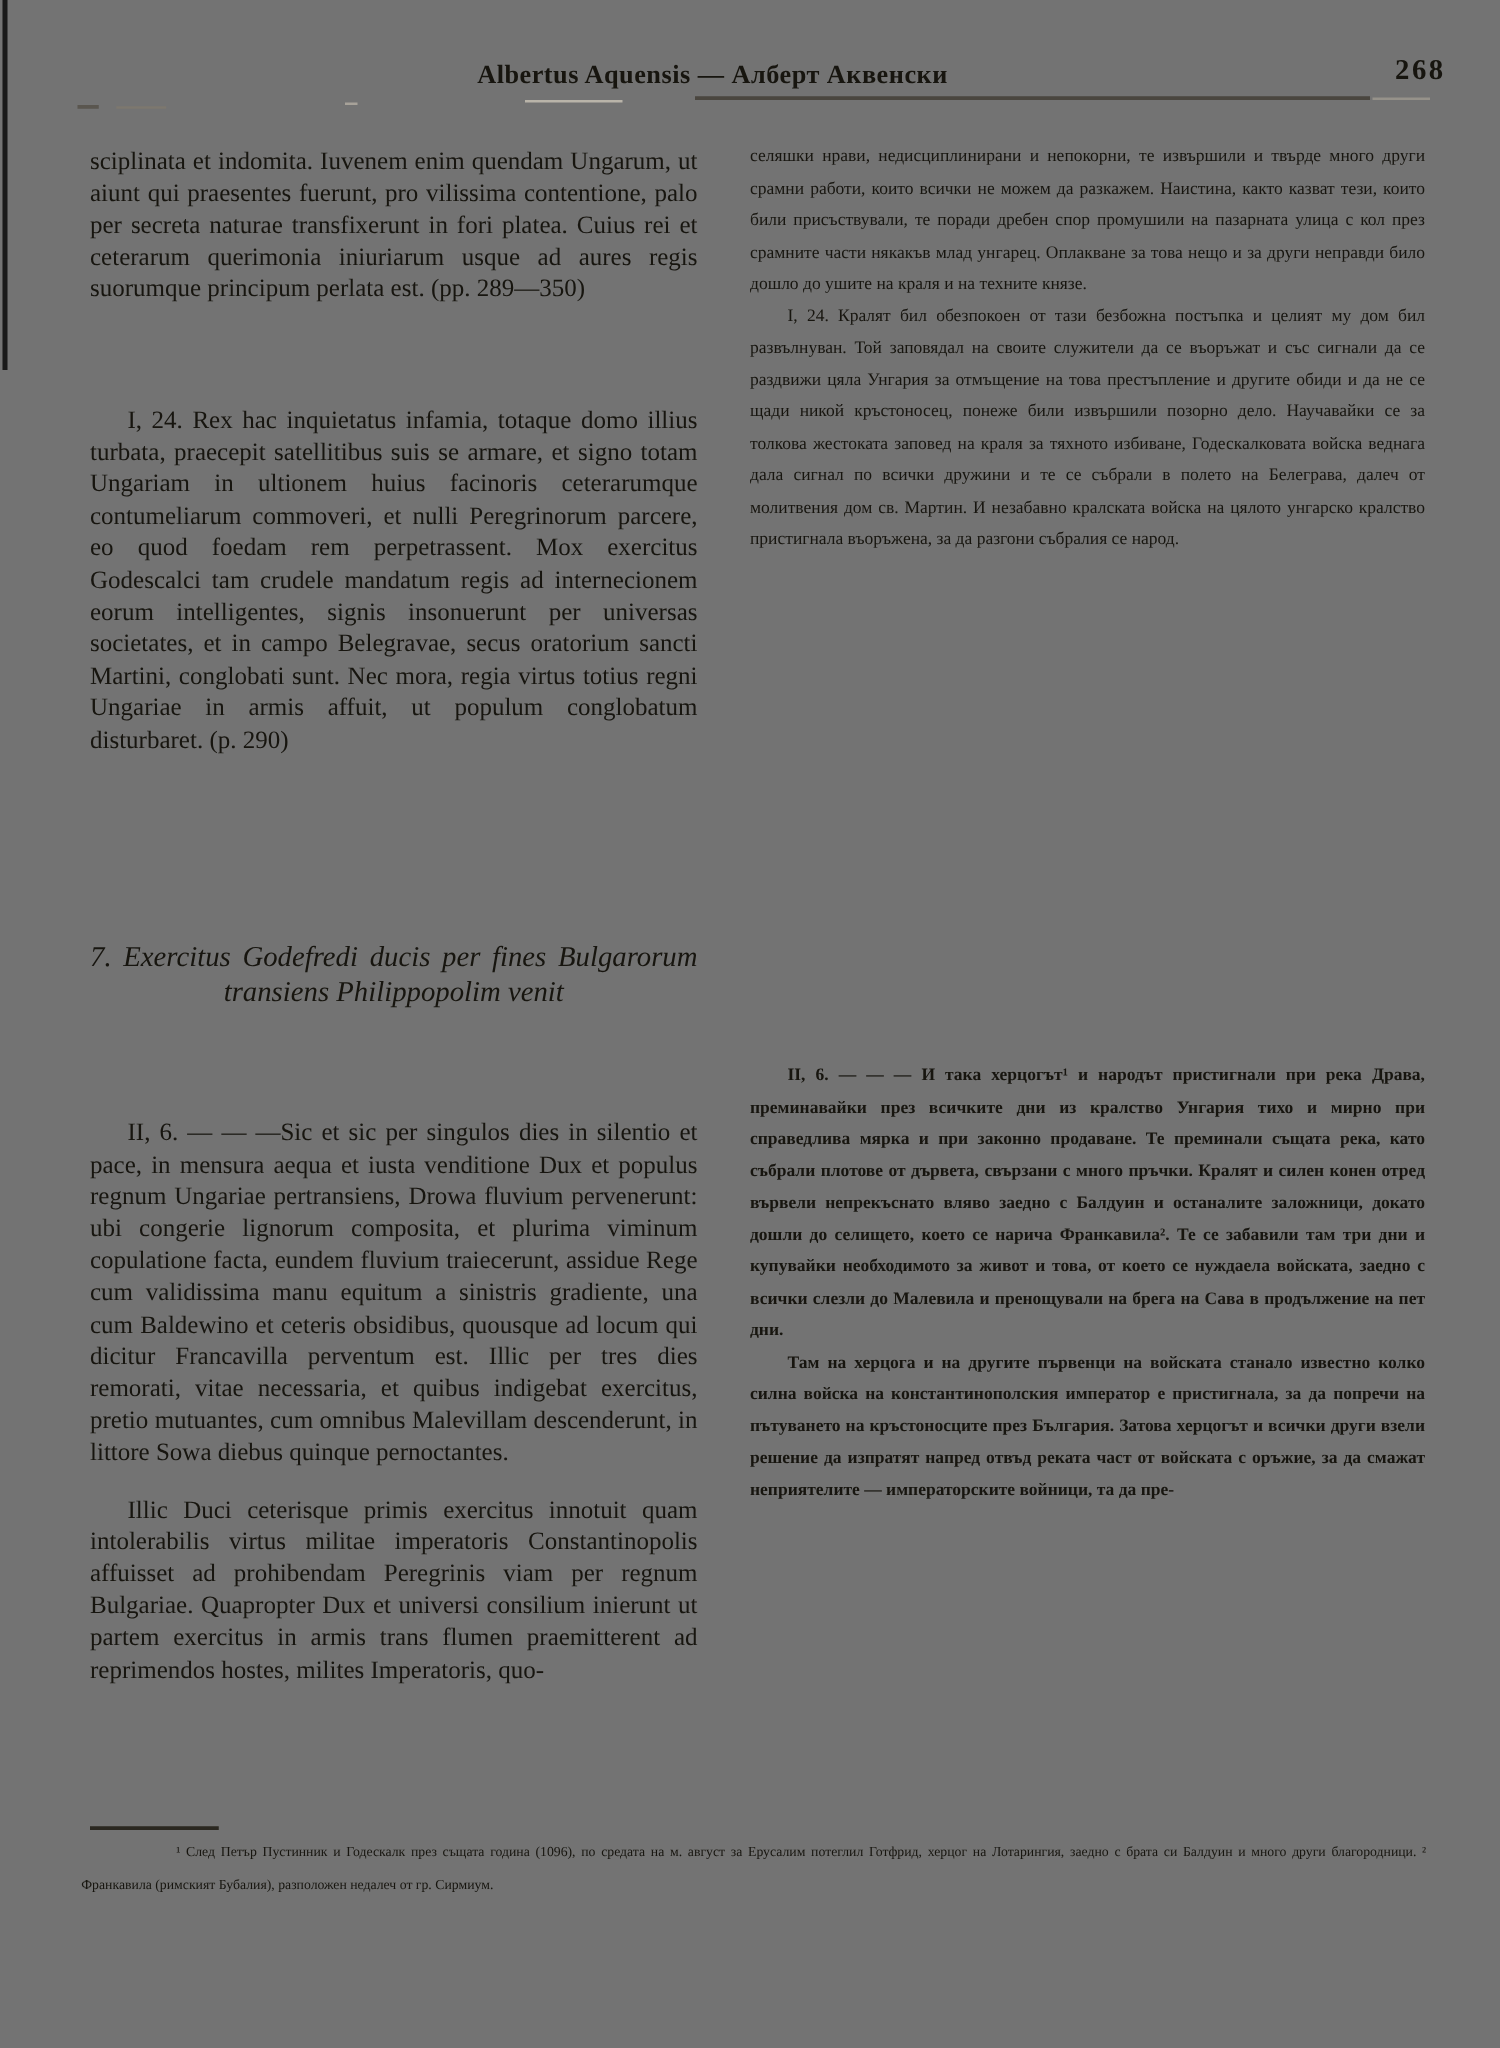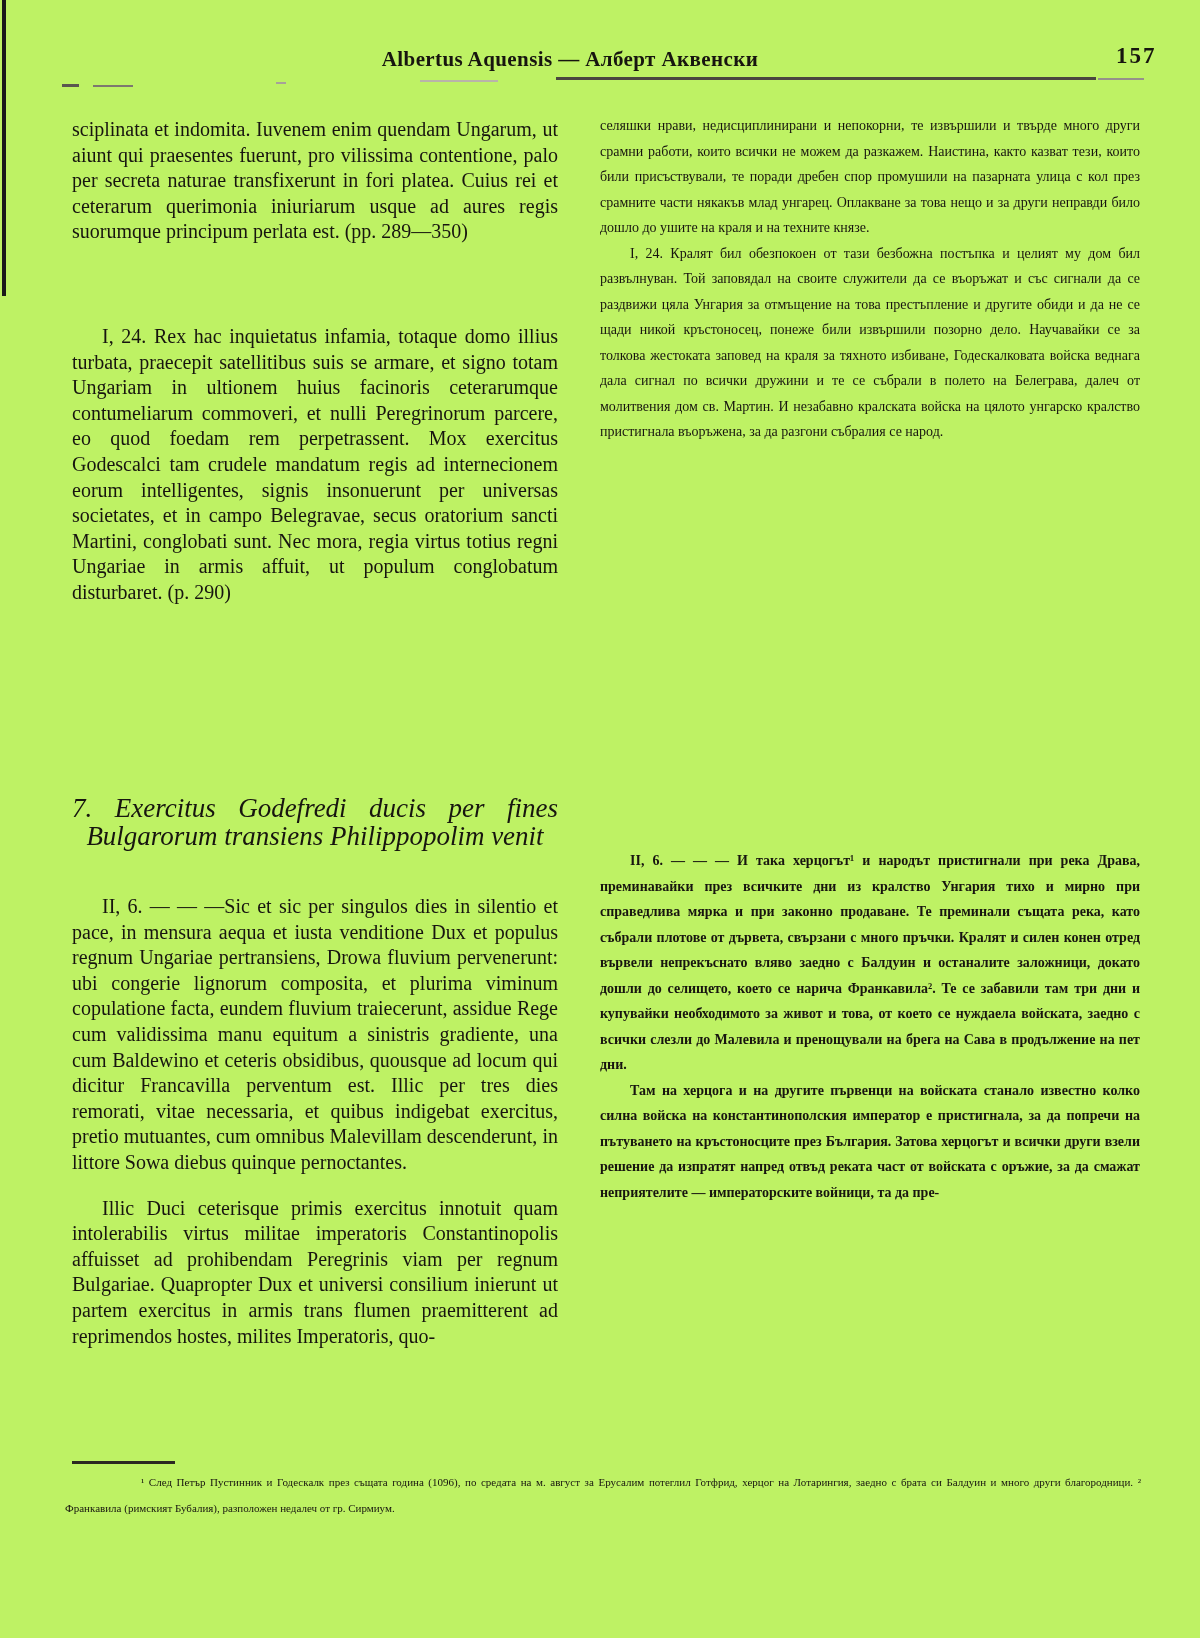--- a/index.html
+++ b/index.html
@@ -1,20 +1,20 @@
 <!DOCTYPE html>
 <html><head>
 <meta charset="utf-8">
 <style>
   html,body { margin:0; padding:0; background:#e9e7e1; }
   .page {
     position:relative;
     width:1200px; height:1638px;
     margin:0 auto;
-    background:#bef264;
+    background:#737373;
     font-family:"Liberation Serif", serif;
     color:#17150f;
     overflow:hidden;
   }
   
   .header-title {
     position:absolute; top:47px; left:0; width:1140px;
     text-align:center; font-size:21px; font-weight:bold; letter-spacing:0.4px;
   }
   .page-number {
@@ -33,22 +33,22 @@
   
   .col { position:absolute; text-align:justify; }
   .col p { margin:0; }
   .left-col  { left:72px;  width:486px; font-size:20px;   line-height:25.6px; }
   .right-col { left:600px; width:540px; font-size:14px; line-height:25.5px; }
   .indent { text-indent:30px; }
   .gap-above { margin-top:20px !important; }
 
   .section-heading {
     position:absolute;
-    font-style:italic; font-size:27px; line-height:27.5px;
-    text-align:justify; text-align-last:center;margin-top:43px;
+    font-style:italic; font-size:23px; line-height:27.5px;
+    text-align:justify; text-align-last:center;
   }
   .left-heading  { left:72px;  width:486px; top:752px; }
   .right-heading { left:600px; width:540px; top:758px; }
 
   
   .footnote-sep { position:absolute; top:1461px; left:72px; width:103px; height:3px; background:#2b2821; }
   .footnotes {
     position:absolute; top:1470px; left:65px; width:1076px;
     font-size:11px; line-height:25.5px;
     text-align:justify; text-indent:76px;
@@ -61,21 +61,21 @@
 
   <div class="artifact edge-line"></div>
   <div class="artifact dash-1"></div>
   <div class="artifact dash-2"></div>
   <div class="artifact dash-3"></div>
   <div class="artifact rule-mid"></div>
   <div class="artifact rule-main"></div>
   <div class="artifact rule-fade"></div>
 
   <div class="header-title">Albertus Aquensis — Алберт Аквенски</div>
-  <div class="page-number">157</div>
+  <div class="page-number">268</div>
 
   <div class="col left-col" style="top:117px;">
     <p>sciplinata et indomita. Iuvenem enim quendam Ungarum, ut aiunt qui praesentes fuerunt, pro vilissima contentione, palo per secreta naturae transfixerunt in fori platea. Cuius rei et ceterarum querimonia iniuriarum usque ad aures regis suorumque principum perlata est. (pp. 289—350)</p>
   </div>
 
   <div class="col left-col" style="top:324px;">
     <p class="indent">I, 24. Rex hac inquietatus infamia, totaque domo illius turbata, praecepit satellitibus suis se armare, et signo totam Ungariam in ultionem huius facinoris ceterarumque contumeliarum commoveri, et nulli Peregrinorum parcere, eo quod foedam rem perpetrassent. Mox exercitus Godescalci tam crudele mandatum regis ad internecionem eorum intelligentes, signis insonuerunt per universas societates, et in campo Belegravae, secus oratorium sancti Martini, conglobati sunt. Nec mora, regia virtus totius regni Ungariae in armis affuit, ut populum conglobatum disturbaret. (p. 290)</p>
   </div>
 
   <div class="section-heading left-heading">7. Exercitus Godefredi ducis per fines Bulgarorum transiens Philippopolim venit</div>

